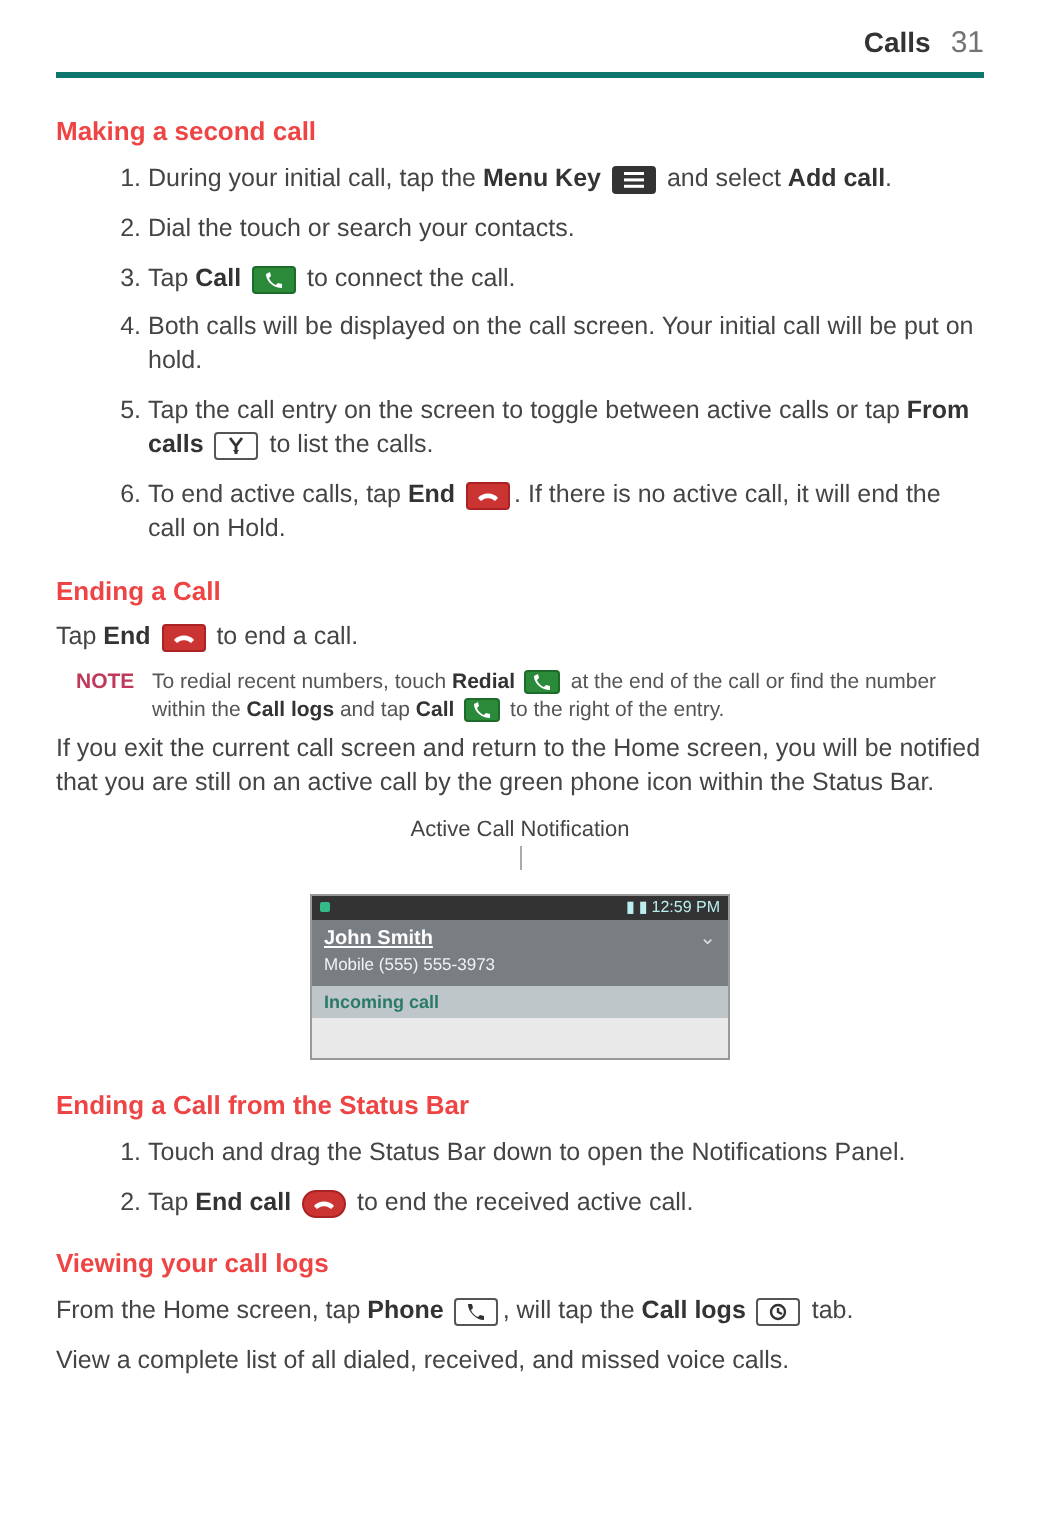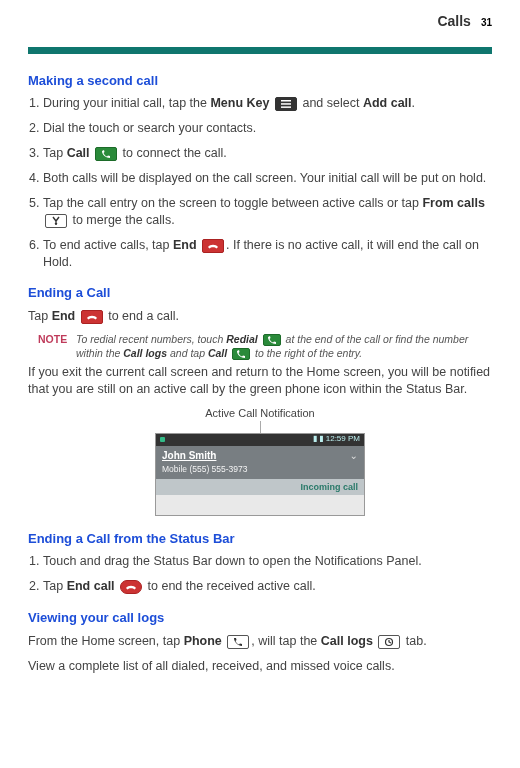--- a/index.html
+++ b/index.html
@@ -12,40 +12,40 @@
     font-size: 12.5px;
     line-height: 1.35;
     position: relative;
     padding: 12px 28px 20px 28px;
   }
   .header {
     display: flex;
     justify-content: flex-end;
     align-items: baseline;
     gap: 10px;
-    border-bottom: 7px solid #0f766e;
-    padding-bottom: 16px;
+    border-bottom: 3px solid #0f766e;
+    padding-bottom: 4px;
     margin-bottom: 18px;
   }
   .header .section-name { font-weight: 600; font-size: 14px; color: #333; }
-  .header .page-num { font-weight: 700; font-size: 10px; color: #000000; }
+  .header .page-num { font-weight: 400; font-size: 15px; color: #737373; }
   h3.pink {
-    color: #1d4ed8;
+    color: #ef4444;
     font-weight: 700;
     font-size: 13px;
     margin-top: 14px;
     margin-bottom: 6px;
   }
   ol { list-style: decimal; padding-left: 15px; }
-  ol li { margin-bottom: 8px; color: #444; }
+  ol li { margin-bottom: 8px; color: #444; margin-left: 31px; }
   p { margin-bottom: 8px; color: #444; }
   .bold { font-weight: 700; color: #333; }
   .note-row { display: flex; font-size: 10.5px; color:#555; margin: 4px 0 4px 10px; line-height:1.3; }
   .note-label { color:#bf3a5a; font-weight:700; flex: 0 0 38px; font-size:10.5px;}
-  .note-body { flex:1;font-style:italic; }
+  .note-body { flex:1; }
   .icon-box {
     display: inline-flex;
     align-items: center;
     justify-content: center;
     width: 22px;
     height: 14px;
     border: 1px solid #555;
     border-radius: 2px;
     vertical-align: -2px;
     margin: 0 2px;
@@ -54,35 +54,35 @@
   }
   .icon-box.dark { background:#333; border-color:#333; }
   .icon-box.red { background:#c33; border-color:#a22; }
   .icon-box.green { background:#2a8a3a; border-color:#1c6b29; }
   .icon-box svg { width: 12px; height: 10px; }
   .phone-fig {
     margin: 6px auto 14px auto;
     width: 210px;
     font-size:10px;
   }
-  .phone-label { text-align:center; font-size:11px; color:#444; margin-bottom:2px; position:relative;}
+  .phone-label { text-align:center; font-size:11px; color:#444; margin-bottom:14px; position:relative;}
   .phone-label .line { position:absolute; top:100%; left:50%; width:1px; height:12px; background:#aaa;}
   .phone-frame {
     border:1px solid #999; background:#e9e9e9;
   }
   .statusbar {
     background:#333; height:12px; display:flex; justify-content:flex-end; align-items:center; gap:2px; padding:0 4px;
     color:#bee; font-size:8px;
   }
   .statusbar .left-ind { margin-right:auto; width:5px; height:5px; background:#3b8; border-radius:1px;}
   .name-row { background:#787e82; color:#fff; padding:3px 6px; }
   .name-row .name { font-weight:700; font-size:10px; display:block;text-decoration:underline;}
   .name-row .num { font-size:8.5px; opacity:.9;}
   .name-row .arrow { float:right; font-size:10px; color:#ddd;}
-  .incoming { background:#bfc6c9; color:#2a7a6a; text-align:right; font-size:9px; padding:2px 6px; font-weight:600;}
+  .incoming { background:#bfc6c9; color:#2a7a6a; text-align:left; font-size:9px; padding:2px 6px; font-weight:600;}
   .phone-body { height:20px; background:#e9e9e9;}
 </style>
 </head>
 <body>
 
 <div class="header">
   <span class="section-name">Calls</span>
   <span class="page-num">31</span>
 </div>
 
@@ -100,21 +100,21 @@
         <svg viewBox="0 0 12 10">
           <path d="M2 2 C2 6 6 9 10 9 L10 7 L8 6.5 L7 7.5 C5.5 7 4 5.5 3.5 4 L4.5 3 L4 1 Z" fill="#fff"></path>
         </svg>
       </span><span> to connect the call.</span></li>
   <li><span>Both calls will be displayed on the call screen. Your initial call will be put on hold.</span></li>
   <li><span>Tap the call entry on the screen to toggle between active calls or tap </span><span class="bold">From calls</span><span> </span><span class="icon-box">
         <svg viewBox="0 0 12 10">
           <path d="M3 1 L6 5 L9 1 M6 5 L6 9" stroke="#333" stroke-width="1.4" fill="none"></path>
           <polygon points="6,9 4.5,7 7.5,7" fill="#333"></polygon>
         </svg>
-      </span><span> to merge the calls.</span></li>
+      </span><span> to list the calls.</span></li>
   <li><span>To end active calls, tap </span><span class="bold">End</span><span> </span><span class="icon-box red">
         <svg viewBox="0 0 12 10">
           <path d="M1 6 C3 3 9 3 11 6 L9.5 7.5 L8 6.5 C7 6 5 6 4 6.5 L2.5 7.5 Z" fill="#fff"></path>
         </svg>
       </span><span>. If there is no active call, it will end the call on Hold.</span></li>
 </ol>
 
 <h3 class="pink">Ending a Call</h3>
 <p><span>Tap </span><span class="bold">End</span> <span class="icon-box red">
       <svg viewBox="0 0 12 10">

